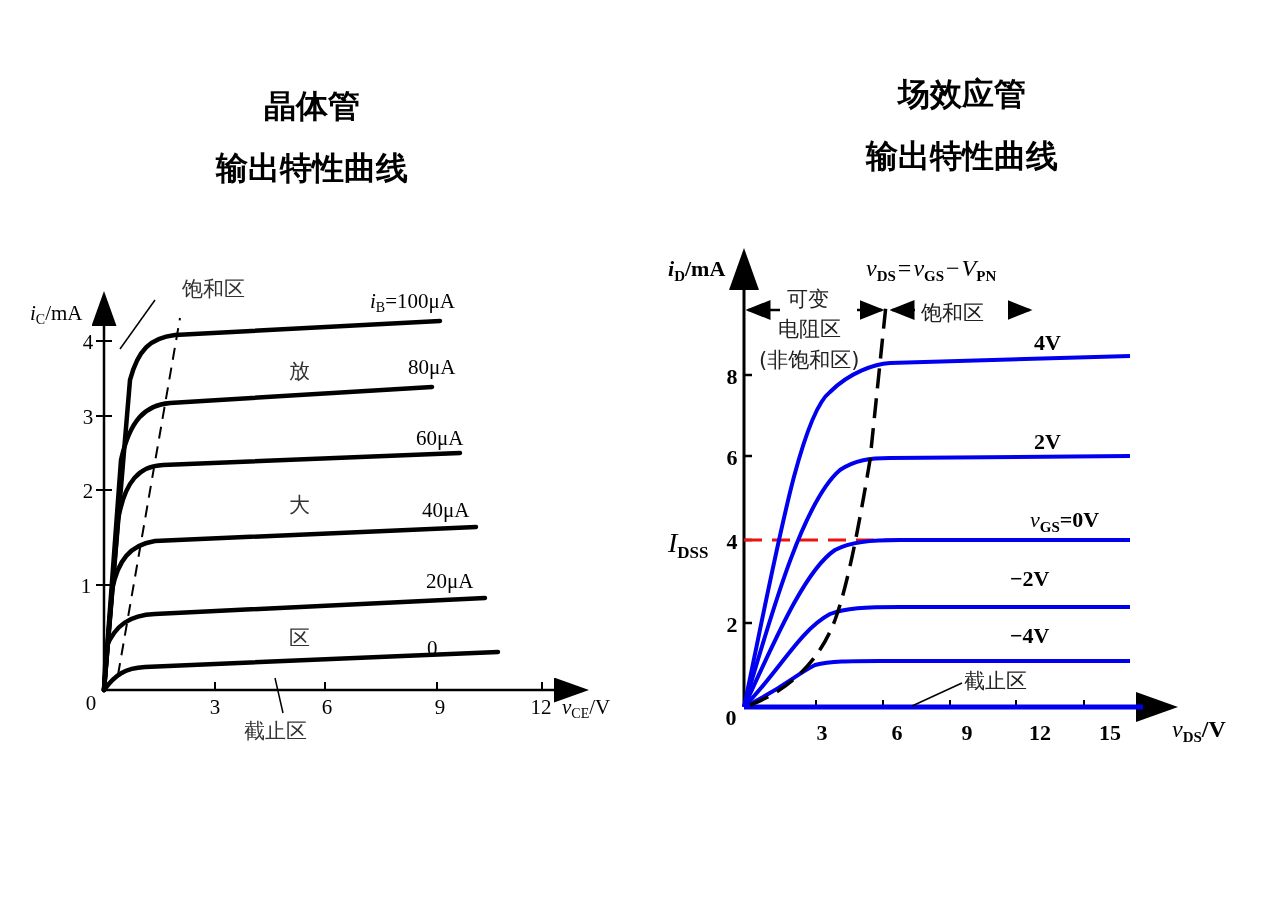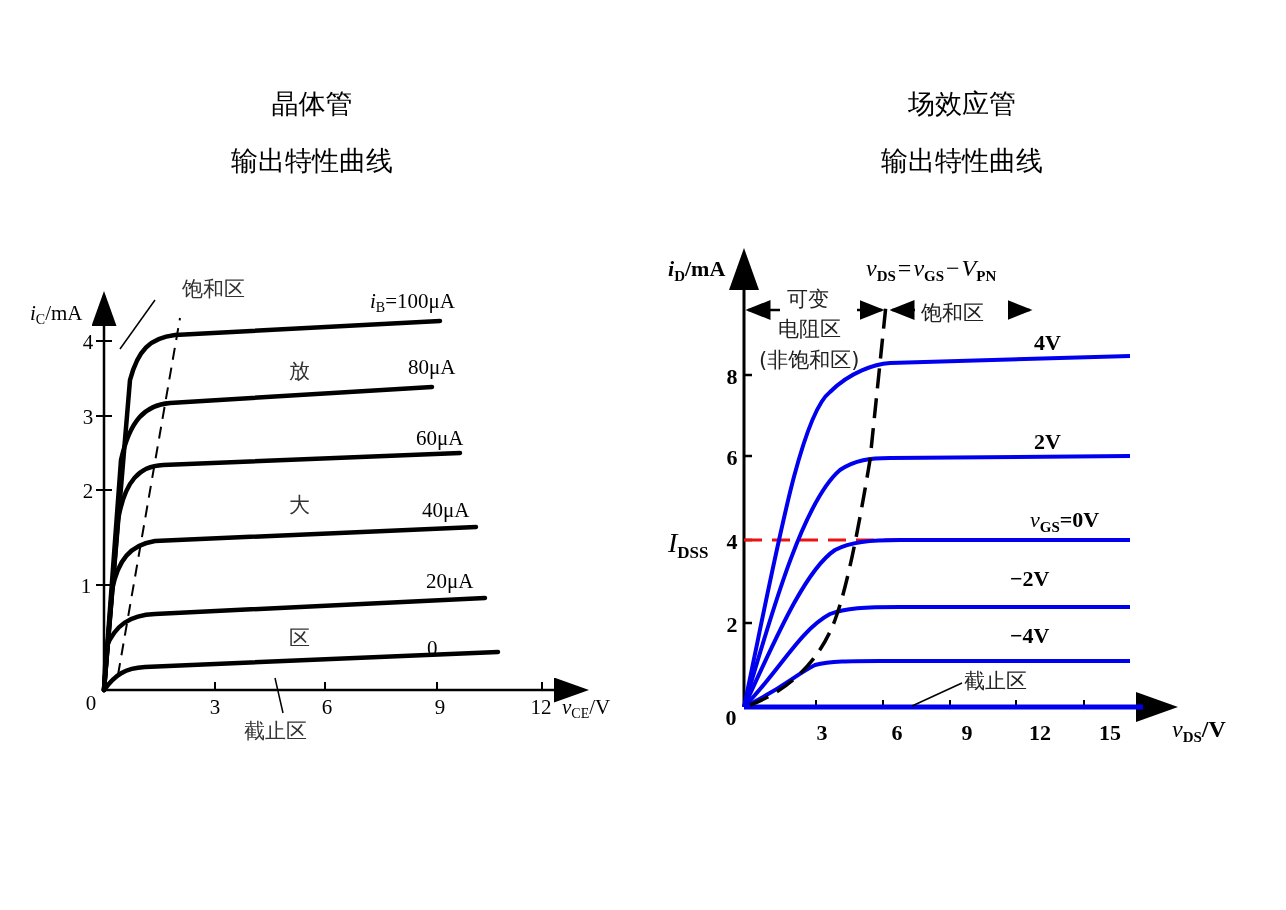--- a/index.html
+++ b/index.html
@@ -1,22 +1,22 @@
 <!DOCTYPE html>
 <html><head>
 <meta charset="utf-8">
 <style>
   html, body { margin: 0; padding: 0; background: #ffffff; }
   body { width: 1286px; height: 910px; position: relative; overflow: hidden;
          font-family: "DejaVu Sans", "Liberation Sans", sans-serif; }
-  .title { position: absolute; text-align: center; font-weight: normal; color: #000;
-           font-size: 27px; line-height: 1; font-family: "DejaVu Sans", sans-serif; }
+  .title { position: absolute; text-align: center; font-weight: bold; color: #000;
+           font-size: 32px; line-height: 1; font-family: "DejaVu Sans", sans-serif; }
   .title div { margin-bottom: 30px; }
   #title-left { left: 162px; width: 300px; top: 90px; }
-  #title-right { left: 812px; width: 300px; top: 90px; }
+  #title-right { left: 812px; width: 300px; top: 78px; }
   svg { position: absolute; left: 0; top: 0; }
   .serif { font-family: "Liberation Serif", "DejaVu Serif", serif; }
   .cjk { font-family: "DejaVu Sans", sans-serif; }
 </style>
 </head>
 <body>
 
 <div class="title" id="title-left">
   <div>晶体管</div>
   <div>输出特性曲线</div>

